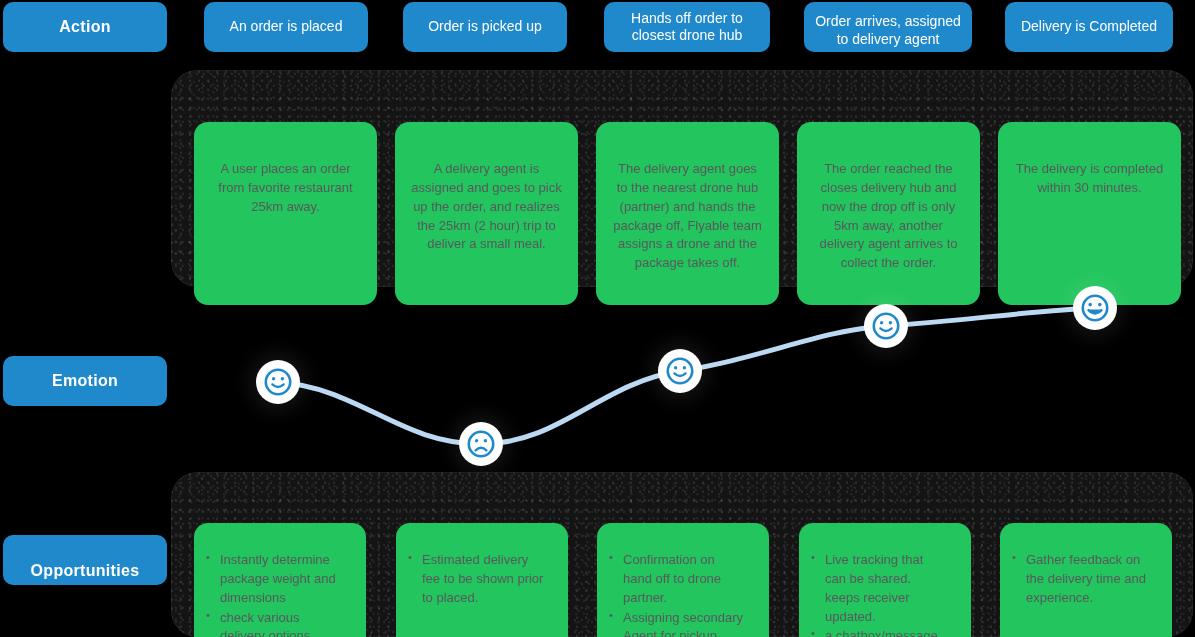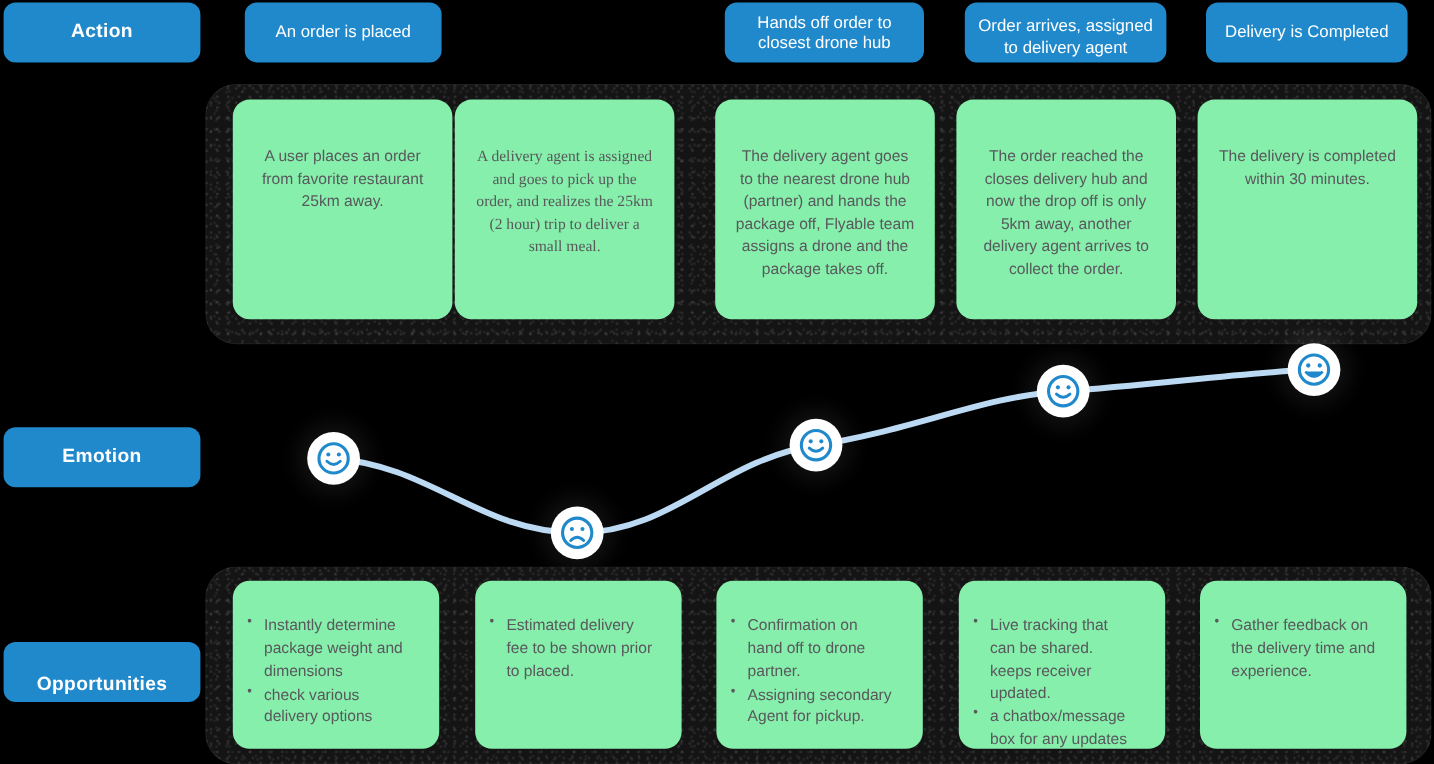--- a/index.html
+++ b/index.html
@@ -60,27 +60,28 @@
     letter-spacing: .3px;
   }
   .pill.action-step {
     font-size: 14px;
     font-weight: normal;
   }
 
   
   .card {
     position: absolute;
-    background: #86efac;
+    background: #22c55e;
     border-radius: 14px;
     box-sizing: border-box;
     color: #58595B;
     font-size: 13px;
     line-height: 1.45;
     overflow: hidden;
+    margin-top: 39px;
   }
   .card .card-text {
     display: block;
     padding: 0;
   }
   .card.task-card {
     display: flex;
     justify-content: center;
     padding: 38px 16px 14px;
   }
@@ -148,36 +149,39 @@
     <span>Emotion</span>
   </div>
 
   <div class="pill row-label" style="left:3px; top:535px; width:164px; height:50px;align-items:flex-end;">
     <span>Opportunities</span>
   </div>
 
   <div class="pill action-step" style="left:204px; top:2px; width:164px; height:50px;">
     <span>An order is placed</span>
   </div>
+  <div class="pill action-step" style="left:403px; top:2px; width:164px; height:50px;">
+    <span>Order is picked up</span>
+  </div>
   <div class="pill action-step" style="left:604px; top:2px; width:166px; height:50px;">
     <span>Hands off order to closest drone hub</span>
   </div>
   <div class="pill action-step" style="left:804px; top:2px; width:168px; height:50px;align-items:flex-end;">
     <span>Order arrives, assigned to delivery agent</span>
   </div>
   <div class="pill action-step" style="left:1005px; top:2px; width:168px; height:50px;">
     <span>Delivery is Completed</span>
   </div>
 
   <div class="band" style="left:171px; top:70px; width:1022px; height:217px;"></div>
 
   <div class="card task-card" style="left:194px; top:83px; width:183px; height:183px;">
     <span class="card-text">A user places an order from favorite restaurant 25km away.</span>
   </div>
-  <div class="card task-card" style="left:379px; top:83px; width:183px; height:183px;font-family:Liberation Serif, serif;">
+  <div class="card task-card" style="left:395px; top:83px; width:183px; height:183px;">
     <span class="card-text">A delivery agent is assigned and goes to pick up the order, and realizes the 25km (2 hour) trip to deliver a small meal.</span>
   </div>
   <div class="card task-card" style="left:596px; top:83px; width:183px; height:183px;">
     <span class="card-text">The delivery agent goes to the nearest drone hub (partner) and hands the package off, Flyable team assigns a drone and the package takes off.</span>
   </div>
   <div class="card task-card" style="left:797px; top:83px; width:183px; height:183px;">
     <span class="card-text">The order reached the closes delivery hub and now the drop off is only 5km away, another delivery agent arrives to collect the order.</span>
   </div>
   <div class="card task-card" style="left:998px; top:83px; width:183px; height:183px;">
     <span class="card-text">The delivery is completed within 30 minutes.</span>

